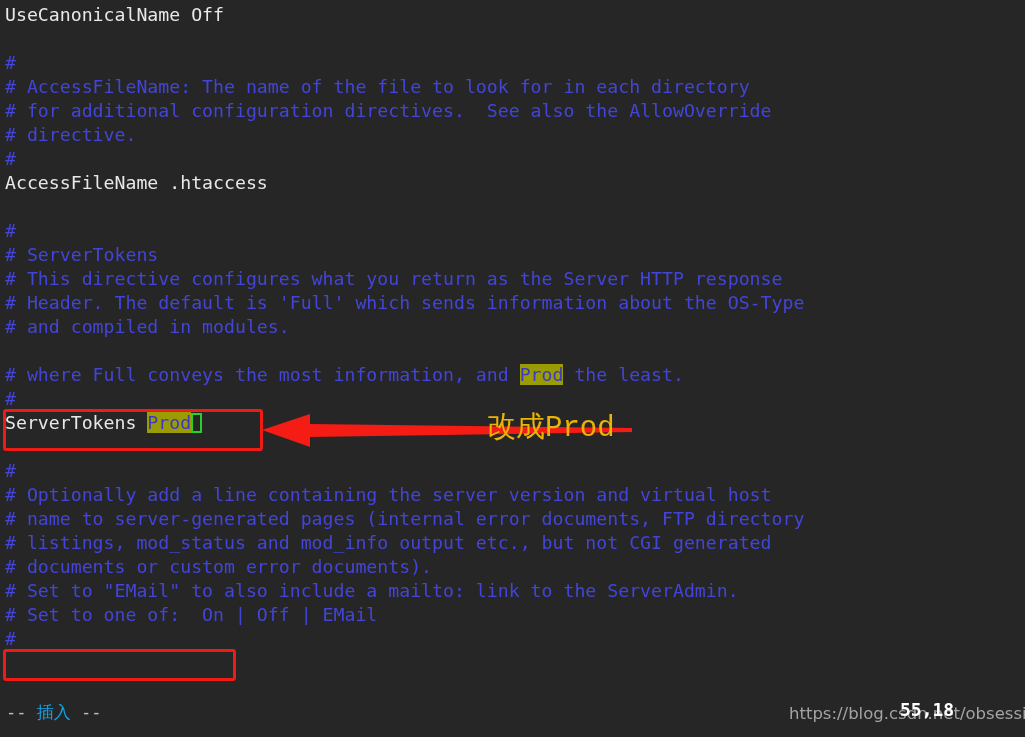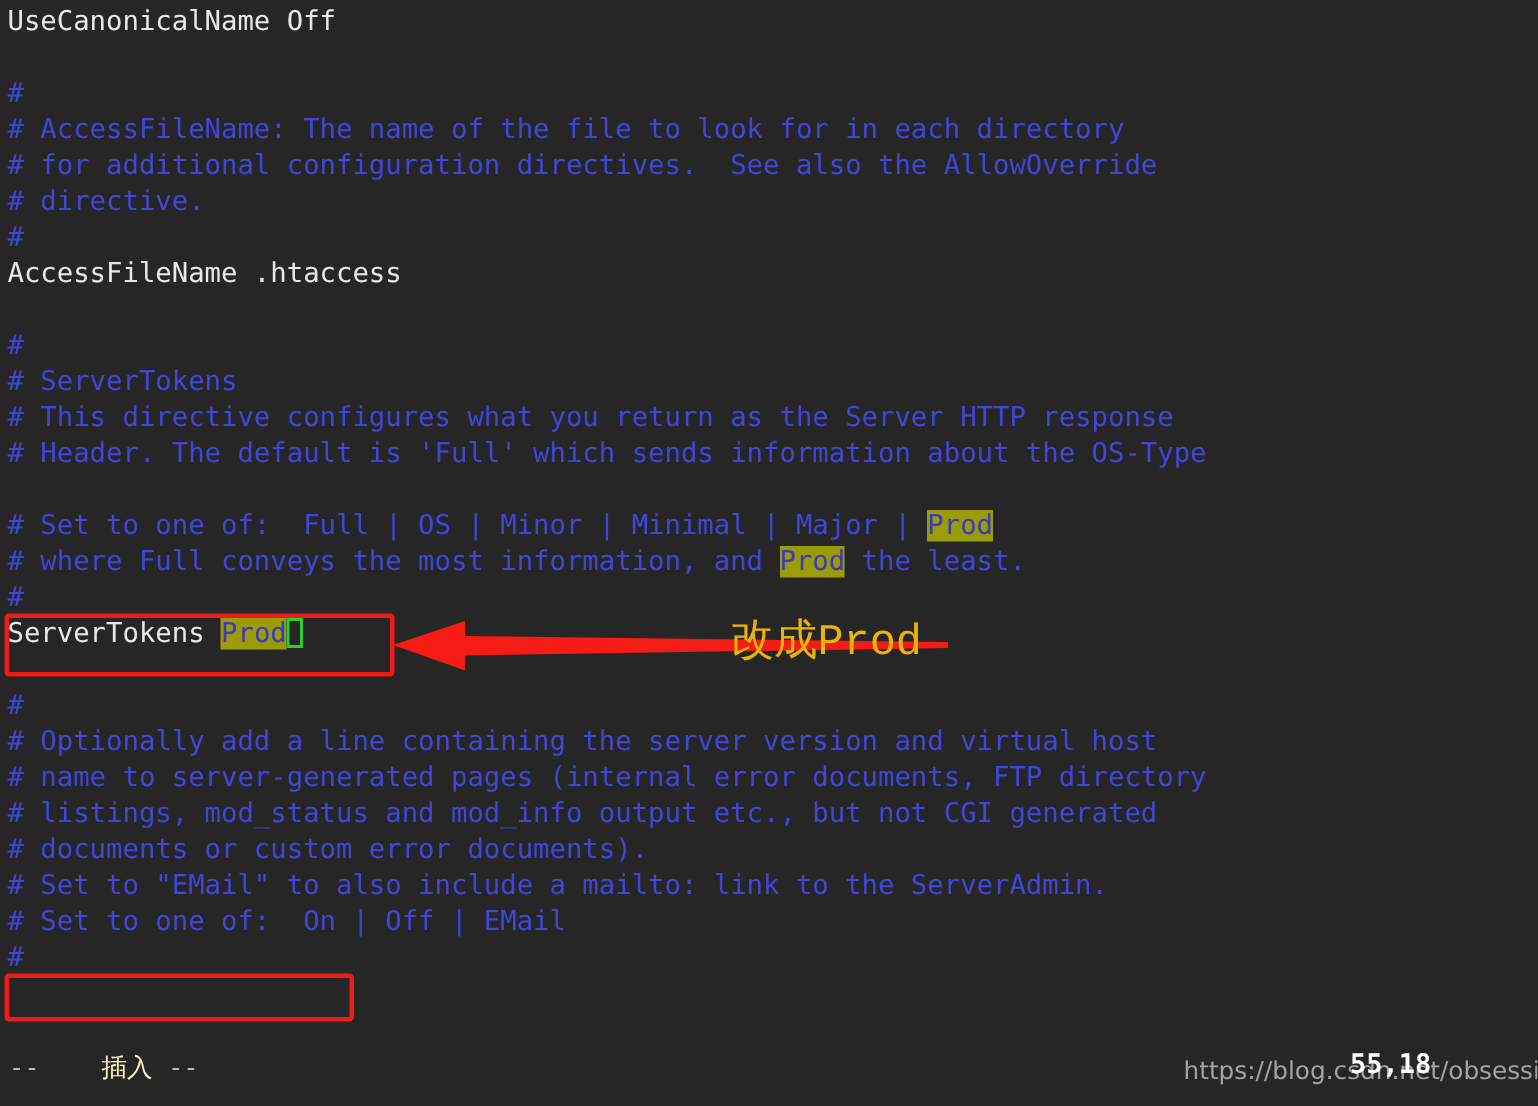--- a/index.html
+++ b/index.html
@@ -93,21 +93,21 @@
     position: absolute;
     left: 6px;
     top: 700px;
     font-size: 17px;
     line-height: 24px;
     color: #e4e4e4;
     white-space: pre;
     font-family: "DejaVu Sans Mono", "Liberation Mono", monospace;
   }
   #statusline .dashes { color: #bcbcbc; }
-  #statusline .mode { color: #fef9c3; margin-left: 31px; }
+  #statusline .mode { color: #0ea5e9; }
 
   #position {
     position: absolute;
     left: 900px;
     top: 698px;
     font-size: 18px;
     line-height: 24px;
     font-weight: bold;
     color: #ffffff;
     white-space: pre;
@@ -140,22 +140,22 @@
     <div class="line comment" style="top:75px"># AccessFileName: The name of the file to look for in each directory</div>
     <div class="line comment" style="top:99px"># for additional configuration directives.  See also the AllowOverride</div>
     <div class="line comment" style="top:123px"># directive.</div>
     <div class="line comment" style="top:147px">#</div>
     <div class="line normal" style="top:171px">AccessFileName .htaccess</div>
     <div class="line blank" style="top:195px"></div>
     <div class="line comment" style="top:219px">#</div>
     <div class="line comment" style="top:267px"># This directive configures what you return as the Server HTTP response</div>
     <div class="line comment" style="top:243px"># ServerTokens</div>
     <div class="line comment" style="top:291px"># Header. The default is 'Full' which sends information about the OS-Type</div>
+    <div class="line comment" style="top:315px"># and compiled in modules.</div>
 
-    <div class="line comment" style="top:339px"><span># Set to one of:  Full | OS | Minor | Minimal | Major | </span><span class="hl">Prod</span><span></span></div>
 
     <div class="line comment" style="top:363px"><span># where Full conveys the most information, and </span><span class="hl">Prod</span><span> the least.</span></div>
 
     <div class="line comment" style="top:387px">#</div>
 
     <div class="line normal" style="top:411px"><span>ServerTokens </span><span class="hl">Prod</span><span class="cursor-block"></span></div>
 
     <div class="line blank" style="top:435px"></div>
     <div class="line comment" style="top:459px">#</div>
     <div class="line comment" style="top:507px"># name to server-generated pages (internal error documents, FTP directory</div>

